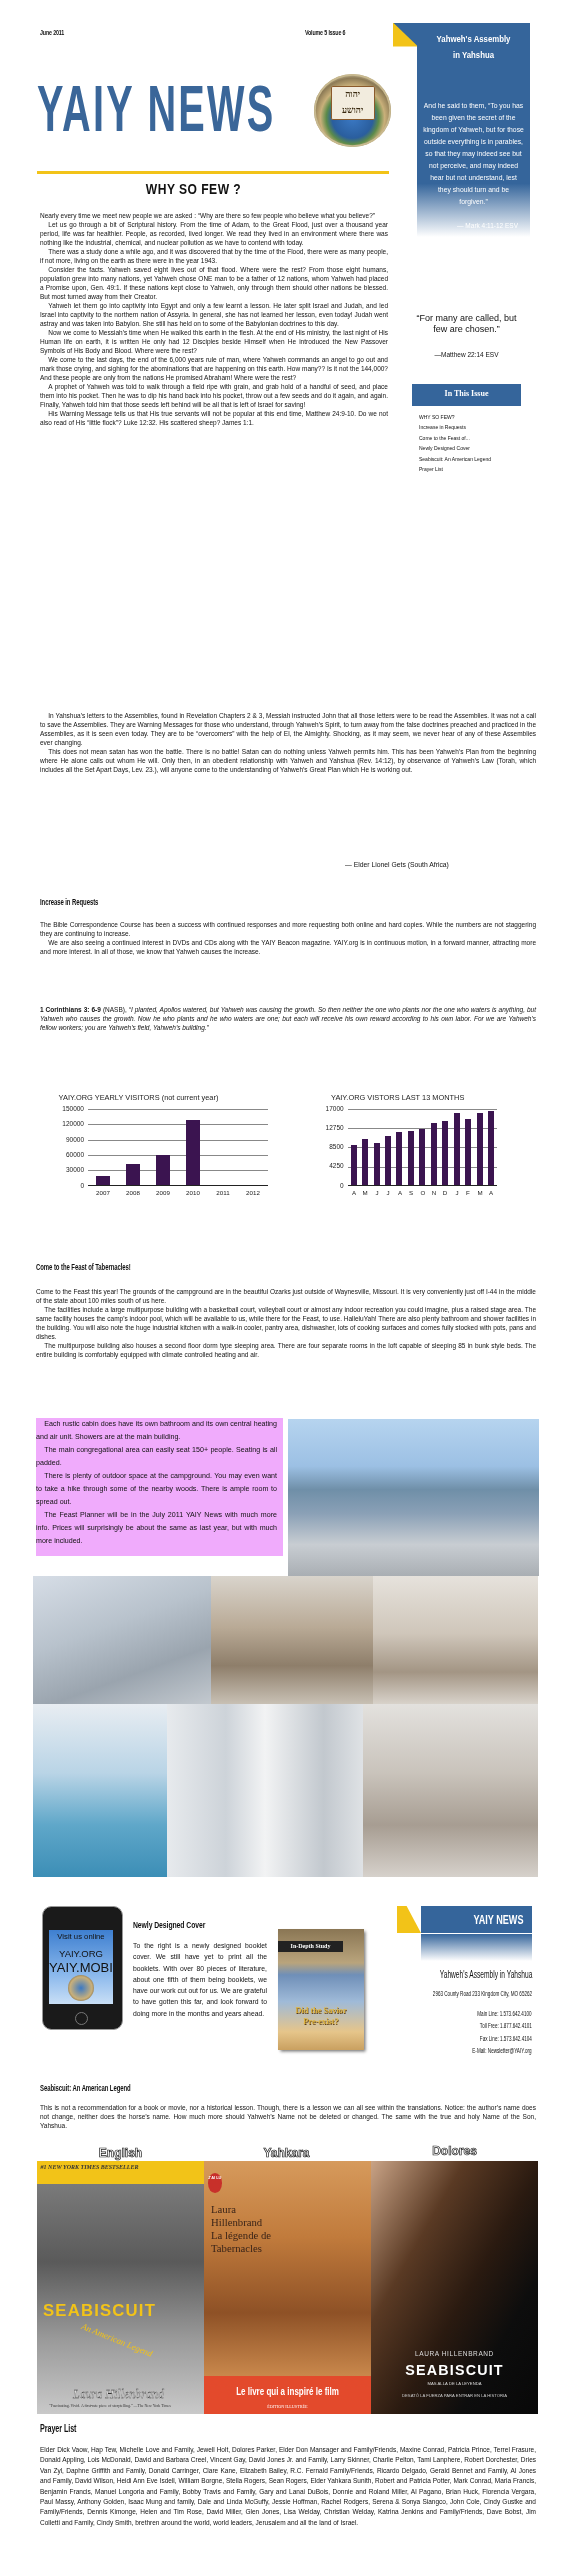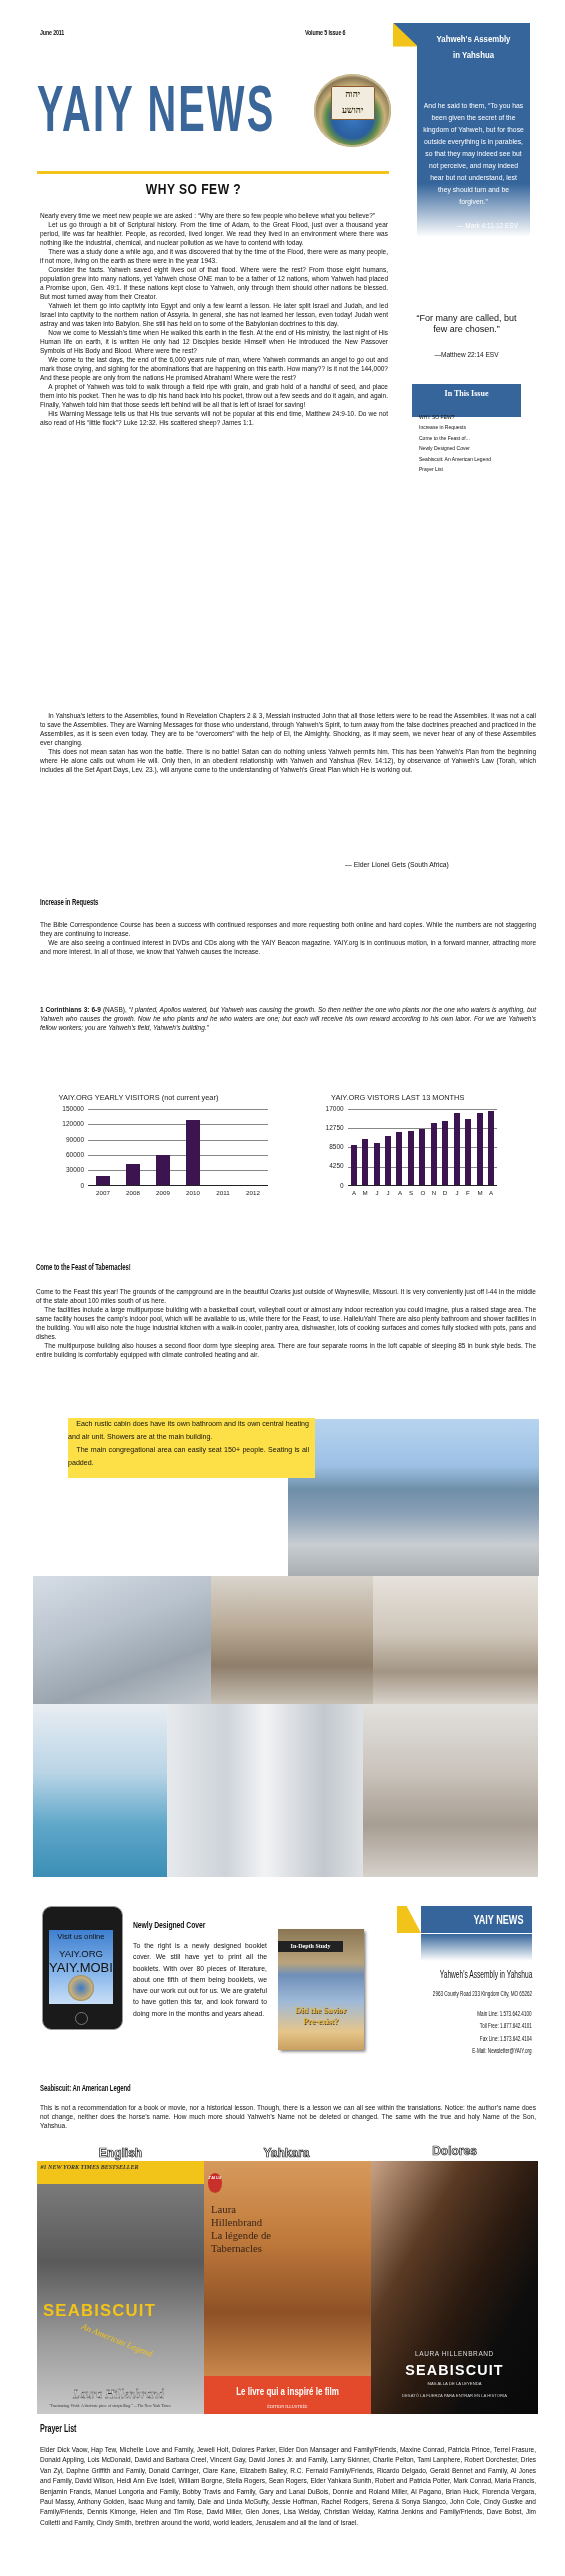--- a/index.html
+++ b/index.html
@@ -16,21 +16,21 @@
   .why-title { left: 0; width: 387px; top: 180px; text-align: center; font-family: "Liberation Sans", sans-serif; font-weight: bold; font-size: 15.5px; letter-spacing: 0.6px; transform: scaleX(0.78); transform-origin: center; }
 
   .sidebar { left: 417px; top: 22.6px; width: 113px; height: 214px; background: linear-gradient(to bottom, #35659b 0%, #35659b 75%, #ffffff 100%); }
   .sidebar-flag { left: 393px; top: 22.6px; width: 25px; height: 24px; background: #f2c318; clip-path: polygon(0 0, 100% 0, 100% 100%, 0 100%); }
   .sidebar-flag2 { left: 393px; top: 22.6px; width: 25px; height: 24px; background: #35659b; clip-path: polygon(0 0, 100% 0, 100% 100%); }
   .sidebar-head { left: 417px; top: 31px; width: 113px; color: #fff; text-align: center; font-family: "Liberation Sans", sans-serif; font-size: 9.5px; font-weight: bold; line-height: 16px; transform: scaleX(0.82); }
   .sidebar-quote { left: 423px; top: 100px; width: 101px; color: #fff; text-align: center; font-family: "Liberation Sans", sans-serif; font-size: 6.8px; line-height: 12px; }
   .sidebar-ref { left: 423px; top: 222px; width: 95px; color: #fff; text-align: right; font-size: 6.5px; font-family: "Liberation Sans", sans-serif; }
   .pull-quote { left: 416px; top: 313px; width: 101px; text-align: center; font-family: "Liberation Sans", sans-serif; font-size: 9px; line-height: 10.7px; color: #111; }
   .pull-ref { left: 416px; top: 351px; width: 101px; text-align: center; font-family: "Liberation Sans", sans-serif; font-size: 6.5px; }
-  .inissue-bar { left: 412px; top: 384px; width: 109px; height: 33px; background: #35659b; color: #fff; text-align: center; font-family: "Liberation Serif", serif; font-weight: bold; font-size: 8px; line-height: 19.6px; }
+  .inissue-bar { left: 412px; top: 384px; width: 109px; height: 22px; background: #35659b; color: #fff; text-align: center; font-family: "Liberation Serif", serif; font-weight: bold; font-size: 8px; line-height: 19.6px; }
   .inissue-list { left: 419px; top: 412px; width: 107px; list-style: none; font-family: "Liberation Sans", sans-serif; font-size: 5px; }
   .inissue-list li { height: 10.4px; line-height: 10.4px; }
 
   .body-text { font-family: "Liberation Sans", sans-serif; font-size: 6.5px; line-height: 9px; text-align: justify; color: #111; }
   .body-text p { text-indent: 8.3px; }
   .body-text p.noind { text-indent: 0; }
   .why-body { left: 40px; top: 211px; width: 348px; }
   .why-body-full { left: 40px; top: 711px; width: 496px; }
   .sig { left: 345px; top: 861px; font-family: "Liberation Sans", sans-serif; font-size: 6.8px; }
 
@@ -219,23 +219,25 @@
 
 <div class="abs photos">
   <div class="photo" style="left:255px; top:0; width:251px; height:157px; background: linear-gradient(to bottom, #b6d4ef 0%, #9cc0e4 30%, #6f8fa8 45%, #8aa0b6 60%, #c8cdd2 80%, #a9aeb3 100%);"></div>
   <div class="photo" style="left:0; top:157px; width:178px; height:128px; background: linear-gradient(160deg, #d6dde6 0%, #b8c2cc 40%, #9aa4ae 70%, #c3c9cf 100%);"></div>
   <div class="photo" style="left:178px; top:157px; width:162px; height:128px; background: linear-gradient(to bottom, #d9d4cc 0%, #b9aa96 40%, #8e7e6a 70%, #c8c0b4 100%);"></div>
   <div class="photo" style="left:340px; top:157px; width:165px; height:128px; background: linear-gradient(to bottom, #e6e2dc 0%, #cfc6ba 45%, #a39584 75%, #d8d2ca 100%);"></div>
   <div class="photo" style="left:0; top:285px; width:134px; height:173px; background: linear-gradient(to bottom, #e8edf2 0%, #b9d4e6 40%, #5fa7c9 70%, #3c8eb6 100%);"></div>
   <div class="photo" style="left:134px; top:285px; width:196px; height:173px; background: linear-gradient(to right, #e7eaed 0%, #cdd3d9 30%, #f2f3f4 50%, #c2c8ce 80%, #dfe2e5 100%);"></div>
   <div class="photo" style="left:330px; top:285px; width:175px; height:173px; background: linear-gradient(to bottom, #e3e1de 0%, #c9c3bb 40%, #a79d92 70%, #d6d1cb 100%);"></div>
 </div>
-<div class="abs body-text feast-col" style="background:#fde047; padding: 0 6px 8.3px 0; width:247px; line-height:13px; font-size:7.1px;margin-left:32px;">
+<div class="abs body-text feast-col" style="background:#f0abfc; padding: 0 6px 8.3px 0; width:247px; line-height:13px; font-size:7.1px;">
   <p>Each rustic cabin does have its own bathroom and its own central heating and air unit. Showers are at the main building.</p>
   <p>The main congregational area can easily seat 150+ people.  Seating is all padded.</p>
+  <p>There is plenty of outdoor space at the campground. You may even want to take a hike through some of the nearby woods. There is ample room to spread out.</p>
+  <p>The Feast Planner will be in the July 2011 YAIY News with much more info. Prices will surprisingly be about the same as last year, but with much more included.</p>
 </div>
 
 <div class="abs phone">
   <div class="phone-screen">
     <div class="phone-text" style="top:2px; font-size:7.7px;">Visit us online</div>
     <div class="phone-text" style="top:18px; font-size:9.5px;">YAIY.ORG</div>
     <div class="phone-text" style="top:30px; font-size:13px;">YAIY.MOBI</div>
     <div style="position:absolute; left:19px; top:45px; width:26px; height:26px; border-radius:50%; background: radial-gradient(circle, #3b79c4 0%, #c9b07a 60%, #7b6a4a 80%);"></div>
   </div>
   <div class="phone-btn"></div>

